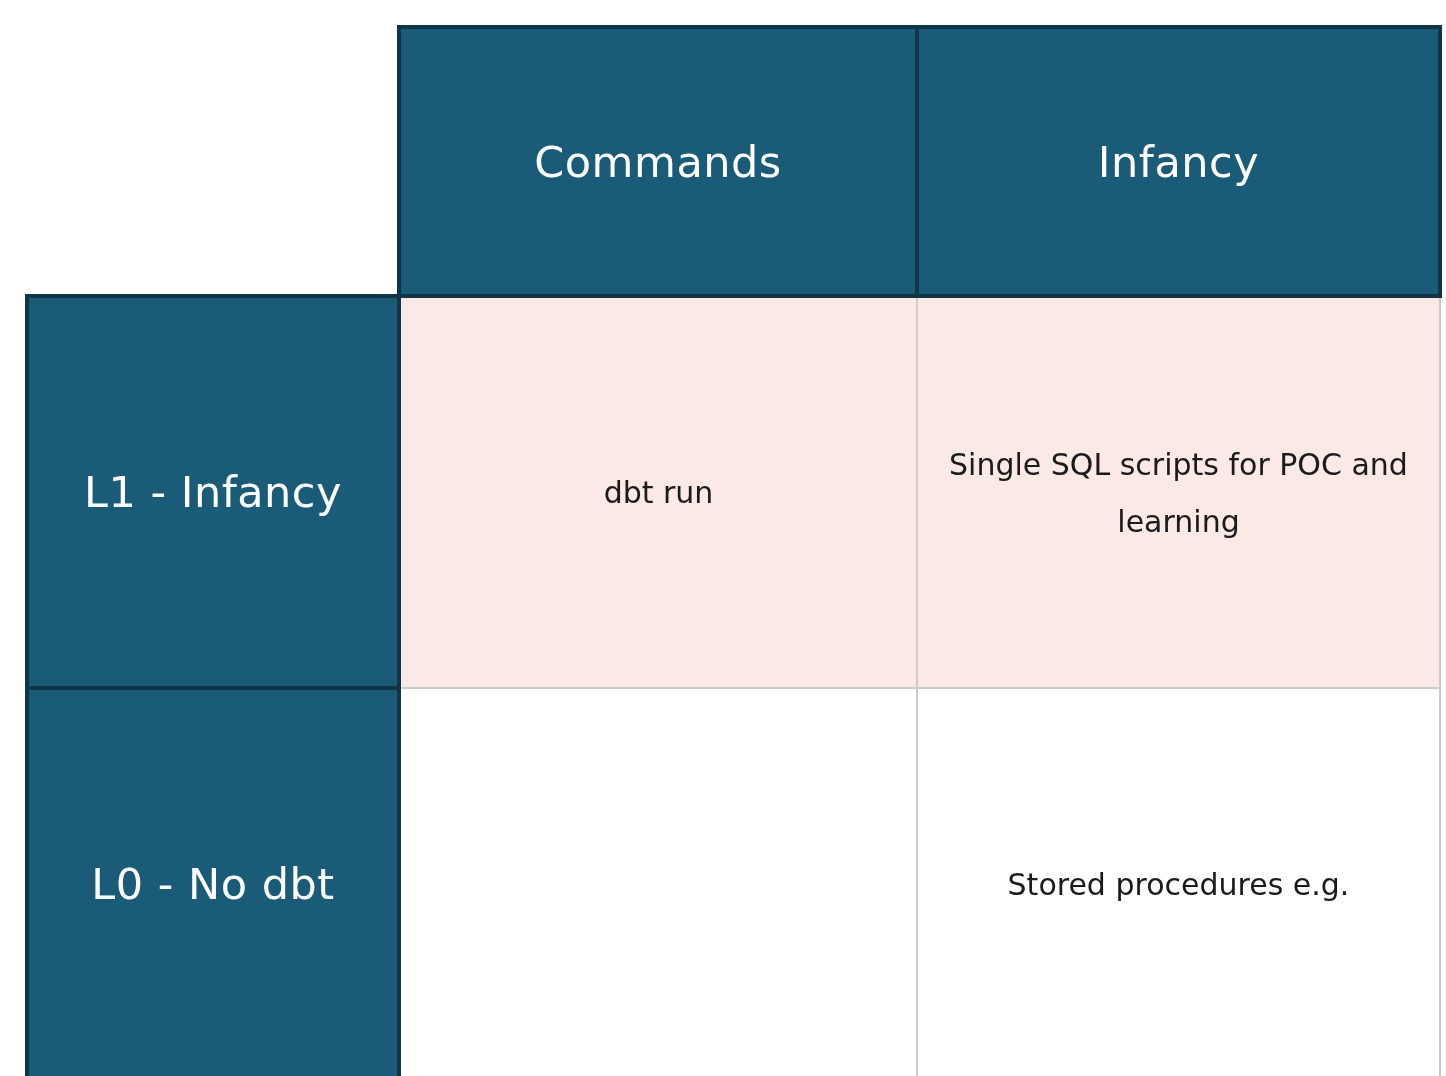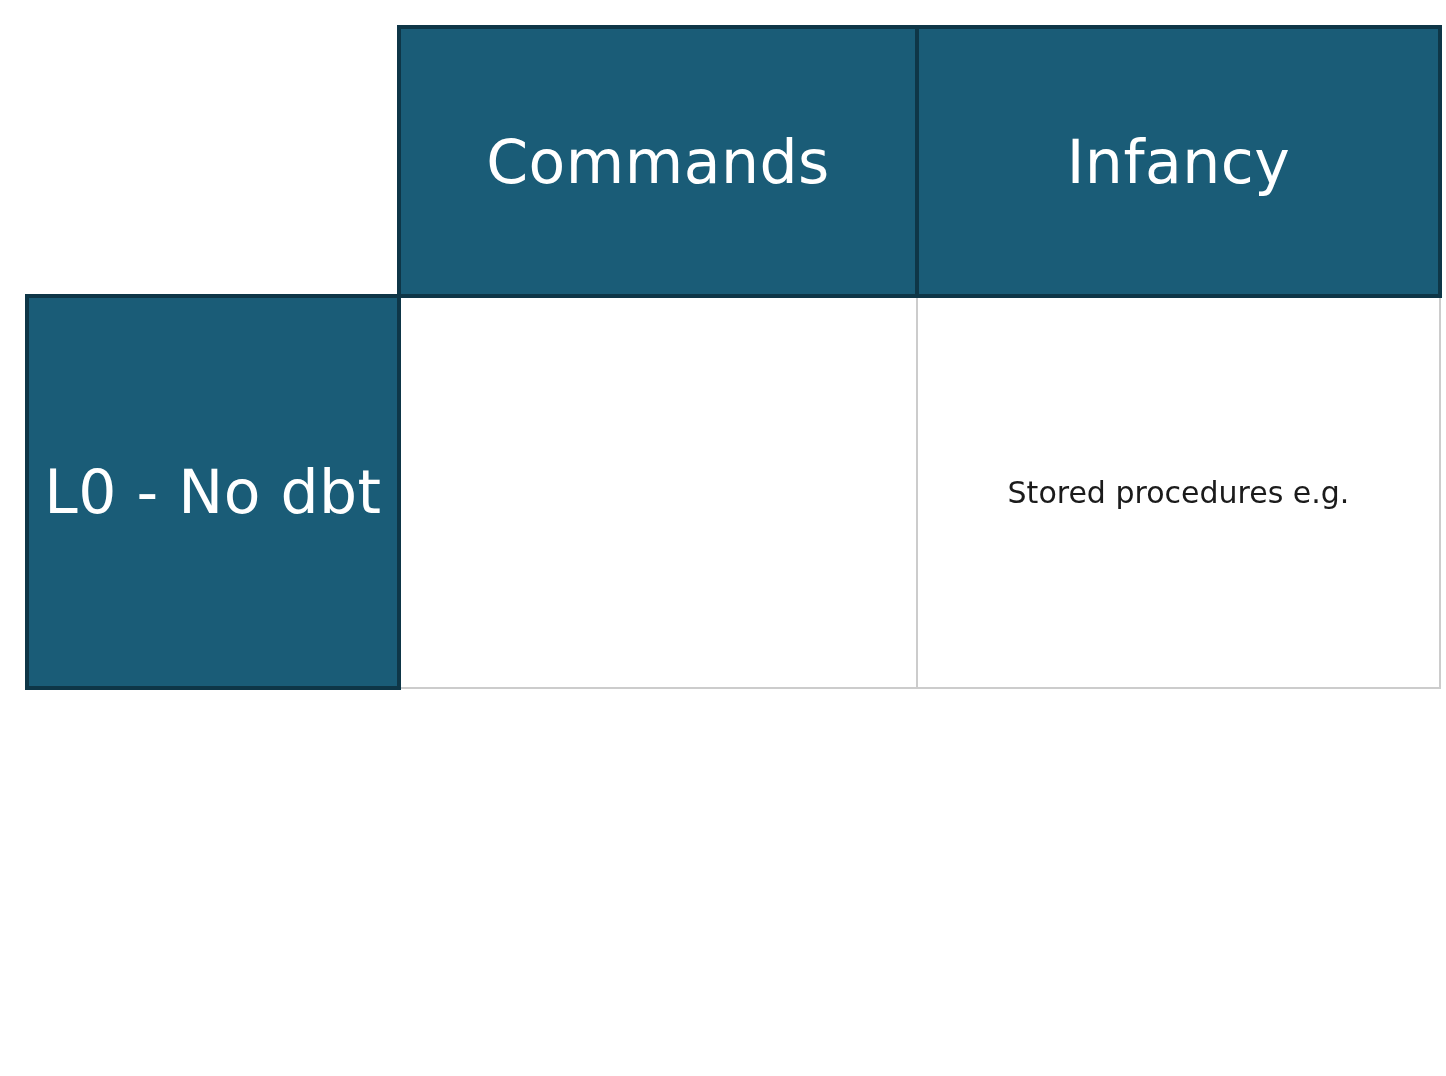--- a/index.html
+++ b/index.html
@@ -46,21 +46,21 @@
 
   .corner {
     background: #ffffff;
     border: none;
   }
 
   .teal-cell {
     background: #1a5c77;
     border: 4px solid #0e3647;
     color: #ffffff;
-    font-size: 60px;
+    font-size: 43px;
     letter-spacing: 0.5px;
   }
 
   .content-cell {
     border: 2px solid #cccccc;
     color: #1b1b1b;
     font-size: 30px;
     line-height: 1.9;
     padding: 0 24px;
   }
@@ -78,19 +78,24 @@
       <col class="c-commands">
       <col class="c-models">
     </colgroup>
     <tbody>
         <tr class="r-colhead">
       <td class="corner"></td>
       <th class="teal-cell">Commands</th>
       <th class="teal-cell">Infancy</th>
     </tr>
     <tr class="r-body">
+      <th class="teal-cell">L1 - Infancy</th>
+      <td class="content-cell pink">dbt run</td>
+      <td class="content-cell pink">Single SQL scripts for POC and learning</td>
+    </tr>
+    <tr class="r-body">
       <th class="teal-cell">L0 - No dbt</th>
       <td class="content-cell white"></td>
       <td class="content-cell white">Stored procedures e.g.</td>
     </tr>
   </tbody>
     </table>
 </div>
 
 </body></html>

